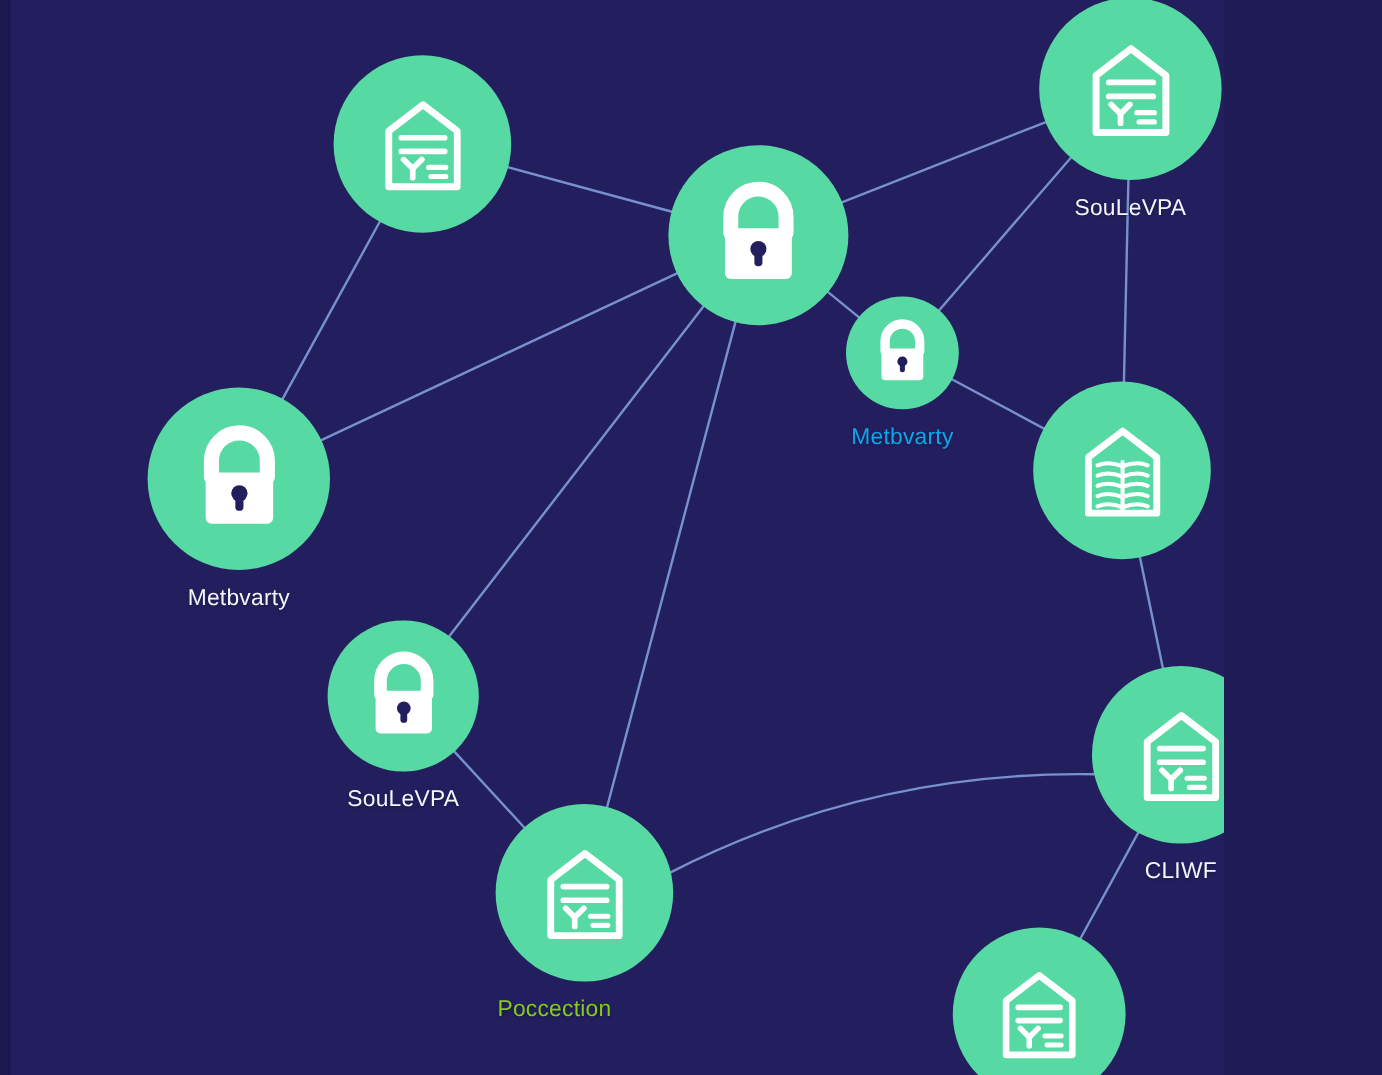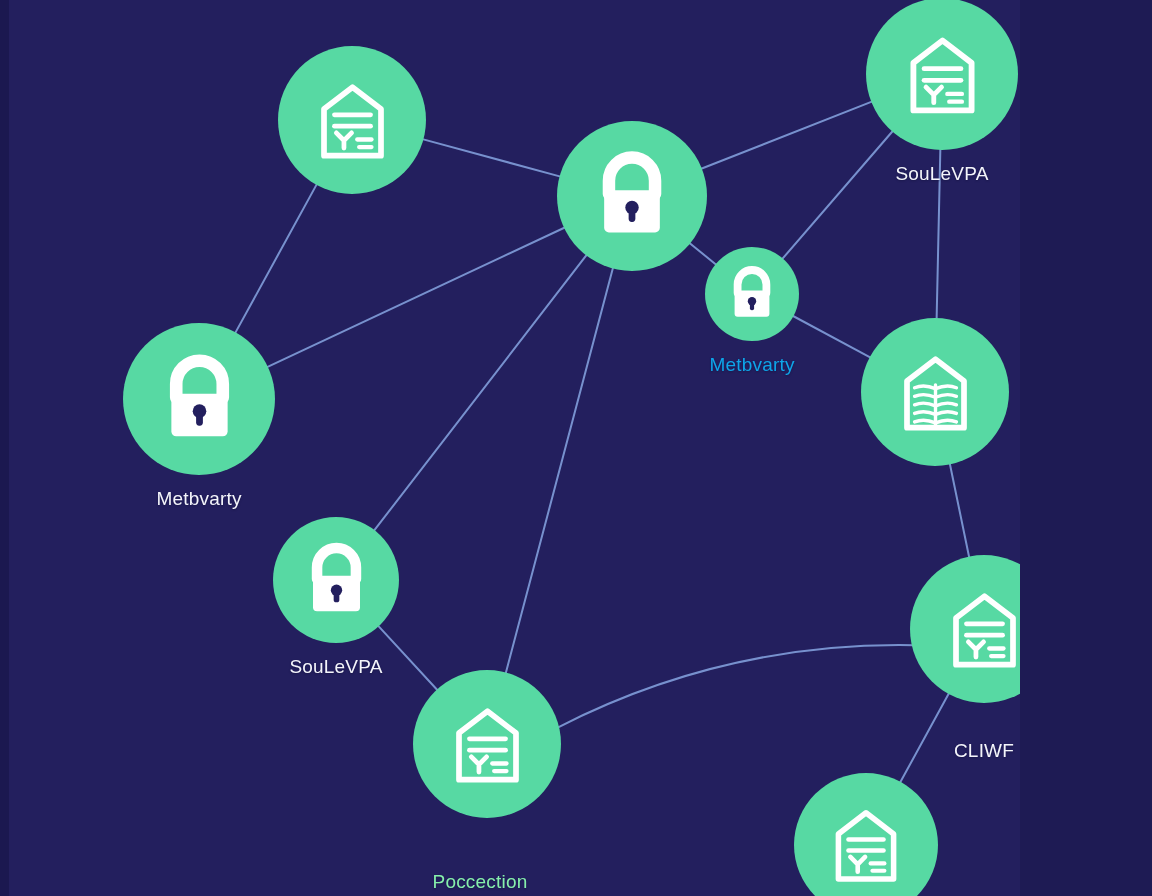--- a/index.html
+++ b/index.html
@@ -154,32 +154,32 @@
       <div class="graph-node" style="left: 984px; top: 629px; width: 148px; height: 148px; background: rgb(87, 217, 163);">
         <svg class="node-icon" width="95" height="95" viewBox="0 0 100 100" xmlns="http://www.w3.org/2000/svg">
     <path d="M20 38 L50 15 L80 38 V87 H20 Z" fill="none" stroke="#ffffff" stroke-width="6" stroke-linejoin="round"></path>
     <line x1="31" y1="44" x2="69" y2="44" stroke="#ffffff" stroke-width="5" stroke-linecap="round"></line>
     <line x1="31" y1="56" x2="69" y2="56" stroke="#ffffff" stroke-width="5" stroke-linecap="round"></line>
     <path d="M33 63 L41 71 L49 63 M41 71 V79" fill="none" stroke="#ffffff" stroke-width="5" stroke-linecap="round" stroke-linejoin="round"></path>
     <line x1="55" y1="70" x2="70" y2="70" stroke="#ffffff" stroke-width="4.5" stroke-linecap="round"></line>
     <line x1="57" y1="78" x2="70" y2="78" stroke="#ffffff" stroke-width="4.5" stroke-linecap="round"></line>
   </svg>
       </div>
-      <div class="node-label" style="left: 984px; top: 716px; color: rgb(244, 245, 251); margin-top: 24px;">CLIWF</div>
+      <div class="node-label" style="left: 984px; top: 716px; color: rgb(244, 245, 251);">CLIWF</div>
       <div class="graph-node" style="left: 487px; top: 744px; width: 148px; height: 148px; background: rgb(87, 217, 163);">
         <svg class="node-icon" width="95" height="95" viewBox="0 0 100 100" xmlns="http://www.w3.org/2000/svg">
     <path d="M20 38 L50 15 L80 38 V87 H20 Z" fill="none" stroke="#ffffff" stroke-width="6" stroke-linejoin="round"></path>
     <line x1="31" y1="44" x2="69" y2="44" stroke="#ffffff" stroke-width="5" stroke-linecap="round"></line>
     <line x1="31" y1="56" x2="69" y2="56" stroke="#ffffff" stroke-width="5" stroke-linecap="round"></line>
     <path d="M33 63 L41 71 L49 63 M41 71 V79" fill="none" stroke="#ffffff" stroke-width="5" stroke-linecap="round" stroke-linejoin="round"></path>
     <line x1="55" y1="70" x2="70" y2="70" stroke="#ffffff" stroke-width="4.5" stroke-linecap="round"></line>
     <line x1="57" y1="78" x2="70" y2="78" stroke="#ffffff" stroke-width="4.5" stroke-linecap="round"></line>
   </svg>
       </div>
-      <div class="node-label" style="left: 480px; top: 831px; color: #86efac; margin-top: 40px;">Poccection</div>
+      <div class="node-label" style="left: 462px; top: 831px; color: #84cc16;">Poccection</div>
       <div class="graph-node" style="left: 866px; top: 845px; width: 144px; height: 144px; background: rgb(87, 217, 163);">
         <svg class="node-icon" width="92" height="92" viewBox="0 0 100 100" xmlns="http://www.w3.org/2000/svg">
     <path d="M20 38 L50 15 L80 38 V87 H20 Z" fill="none" stroke="#ffffff" stroke-width="6" stroke-linejoin="round"></path>
     <line x1="31" y1="44" x2="69" y2="44" stroke="#ffffff" stroke-width="5" stroke-linecap="round"></line>
     <line x1="31" y1="56" x2="69" y2="56" stroke="#ffffff" stroke-width="5" stroke-linecap="round"></line>
     <path d="M33 63 L41 71 L49 63 M41 71 V79" fill="none" stroke="#ffffff" stroke-width="5" stroke-linecap="round" stroke-linejoin="round"></path>
     <line x1="55" y1="70" x2="70" y2="70" stroke="#ffffff" stroke-width="4.5" stroke-linecap="round"></line>
     <line x1="57" y1="78" x2="70" y2="78" stroke="#ffffff" stroke-width="4.5" stroke-linecap="round"></line>
   </svg>
       </div>

